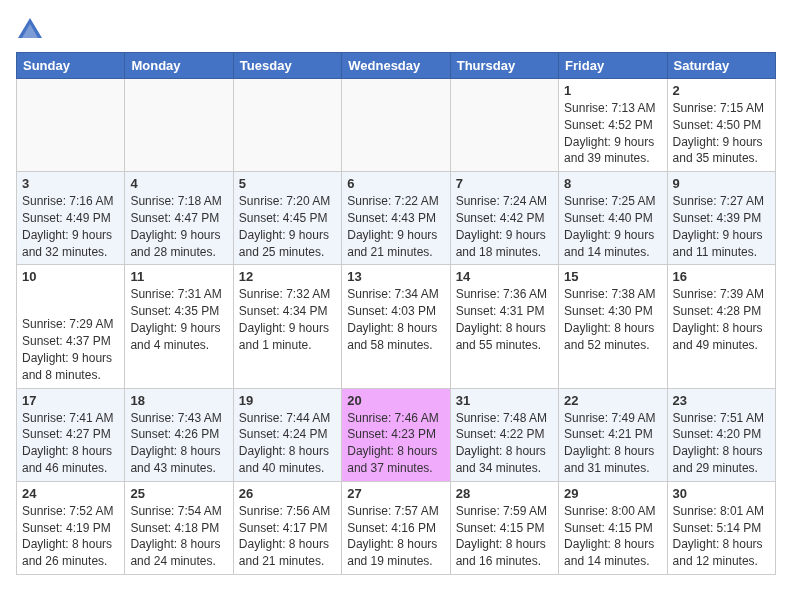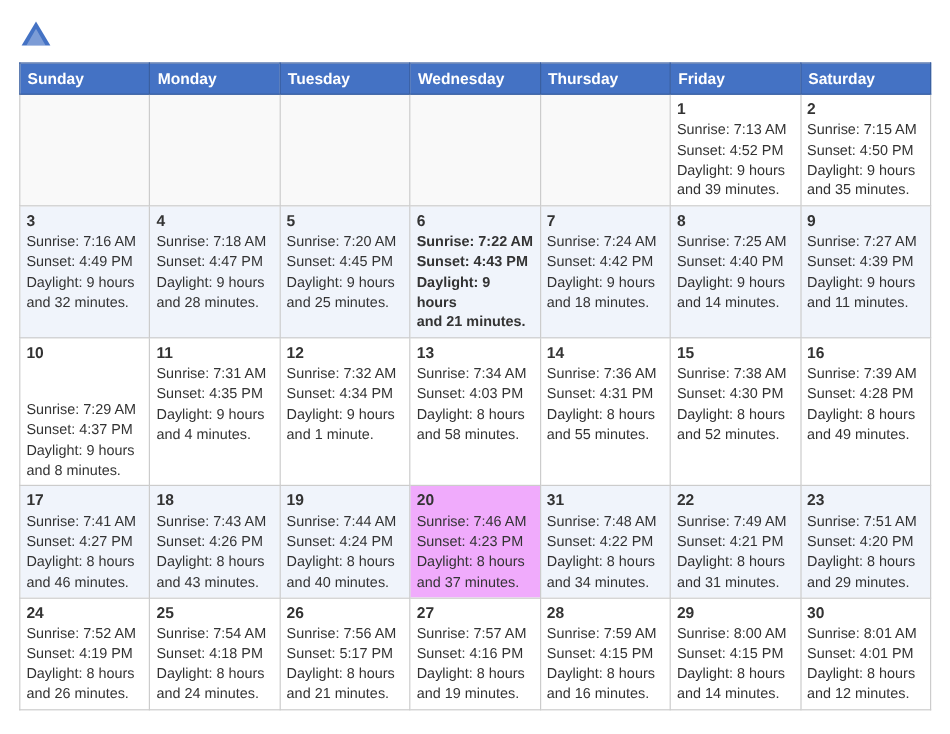--- a/index.html
+++ b/index.html
@@ -169,21 +169,21 @@
         </td>
         <td style="background: rgb(240, 244, 251);">
           <span class="day-number">5</span>
           <div class="day-info" style="white-space: pre-line;">Sunrise: 7:20 AM
 Sunset: 4:45 PM
 Daylight: 9 hours
 and 25 minutes.</div>
         </td>
         <td style="background: rgb(240, 244, 251);">
           <span class="day-number">6</span>
-          <div class="day-info" style="white-space: pre-line; font-weight: bold;">Sunrise: 7:22 AM
+          <div class="day-info" style="white-space: pre-line;">Sunrise: 7:22 AM
 Sunset: 4:43 PM
 Daylight: 9 hours
 and 21 minutes.</div>
         </td>
         <td style="background: rgb(240, 244, 251);">
           <span class="day-number">7</span>
           <div class="day-info" style="white-space: pre-line;">Sunrise: 7:24 AM
 Sunset: 4:42 PM
 Daylight: 9 hours
 and 18 minutes.</div>
@@ -316,21 +316,21 @@
         <td>
           <span class="day-number">25</span>
           <div class="day-info" style="white-space: pre-line;">Sunrise: 7:54 AM
 Sunset: 4:18 PM
 Daylight: 8 hours
 and 24 minutes.</div>
         </td>
         <td>
           <span class="day-number">26</span>
           <div class="day-info" style="white-space: pre-line;">Sunrise: 7:56 AM
-Sunset: 5:17 PM
+Sunset: 4:17 PM
 Daylight: 8 hours
 and 21 minutes.</div>
         </td>
         <td>
           <span class="day-number">27</span>
           <div class="day-info" style="white-space: pre-line;">Sunrise: 7:57 AM
 Sunset: 4:16 PM
 Daylight: 8 hours
 and 19 minutes.</div>
         </td>
@@ -344,19 +344,19 @@
         <td>
           <span class="day-number">29</span>
           <div class="day-info" style="white-space: pre-line;">Sunrise: 8:00 AM
 Sunset: 4:15 PM
 Daylight: 8 hours
 and 14 minutes.</div>
         </td>
         <td>
           <span class="day-number">30</span>
           <div class="day-info" style="white-space: pre-line;">Sunrise: 8:01 AM
-Sunset: 4:01 PM
+Sunset: 5:14 PM
 Daylight: 8 hours
 and 12 minutes.</div>
         </td>
       </tr>
     </tbody>
 </table>
 
 </body></html>

